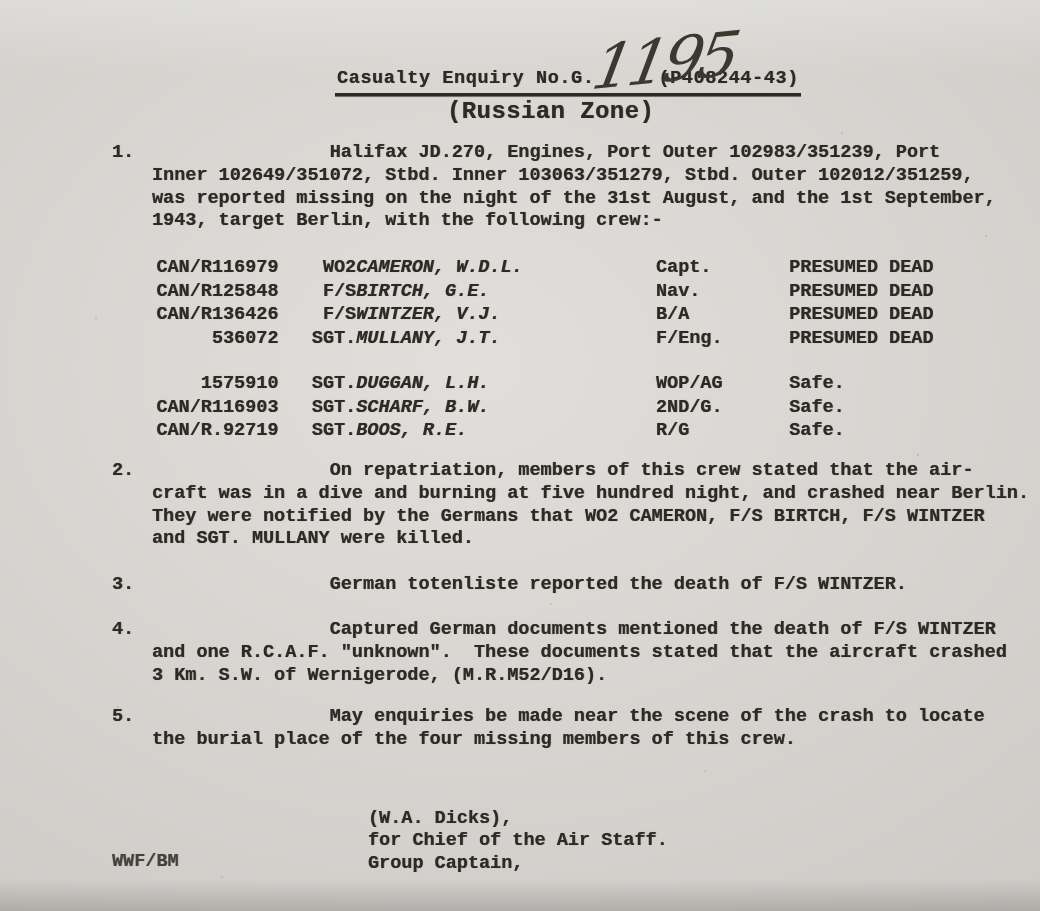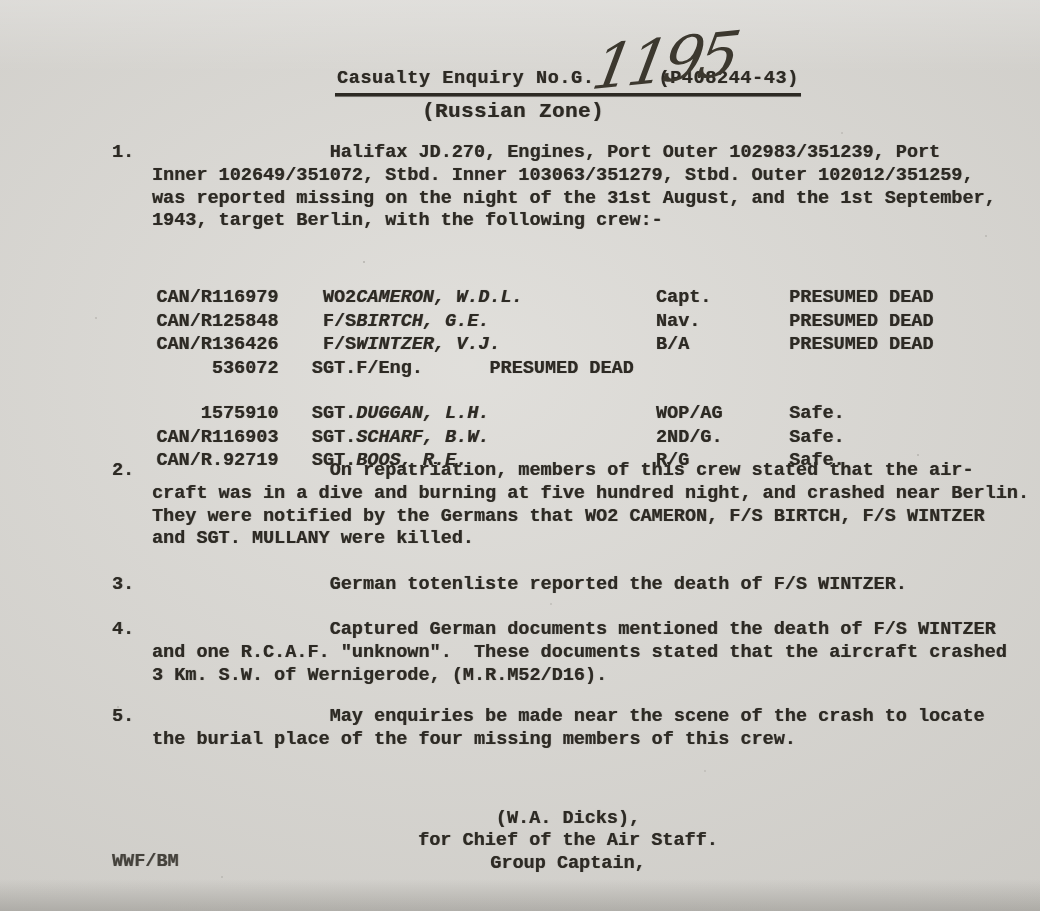--- a/index.html
+++ b/index.html
@@ -67,23 +67,23 @@
     color: #3c382f;
     transform: skewX(-16deg) rotate(-6deg);
     position: relative;
     top: 3px;
     width: 64px;
     text-shadow: none;
     z-index: 2;
   }
   .zone-line {
     position: absolute;
-    left: 422px;
+    left: 447px;
     top: 100px;
-    font-size: 21px;
+    font-size: 24px;
     line-height: 23px;
     letter-spacing: 0.4px;
   }
   .para {
     position: absolute;
     left: 112px;
     font-size: 18.5px;
     line-height: 22.8px;
   }
   .para .pnum {
@@ -95,35 +95,33 @@
     white-space: pre;
     text-indent: 16ch;
     margin-left: 40px;
   }
   .crew-table {
     position: absolute;
     left: 112px;
     top: 256px;
     font-size: 18.5px;
     line-height: 23.5px;
-    margin-top: 30px;
   }
   .crew-group-safe { margin-top: 22px; }
   .crew-row { display: flex; white-space: pre; }
   .cell-service { width: 15ch; text-align: right; }
   .cell-rank { width: 6ch; margin-left: 1ch; text-align: right; }
   .cell-name { width: 27ch; font-style: italic; }
   .cell-duty { width: 12ch; }
   .cell-status { }
   .signature-block {
     position: absolute;
     left: 368px;
     top: 808px;
     width: 400px;
-    text-align: center;
     font-size: 18.5px;
     line-height: 22.3px;
   }
   .typist-initials {
     position: absolute;
     left: 112px;
     top: 851px;
     font-size: 18.5px;
     line-height: 22px;
     opacity: 0.85;
@@ -169,20 +167,21 @@
       <div class="crew-row">
         <span class="cell-service">CAN/R136426</span>
         <span class="cell-rank">F/S</span>
         <span class="cell-name">WINTZER, V.J.</span>
         <span class="cell-duty">B/A</span>
         <span class="cell-status">PRESUMED DEAD</span>
       </div>
       <div class="crew-row">
         <span class="cell-service">536072</span>
         <span class="cell-rank">SGT.</span>
+        <span class="cell-name">MULLANY, J.T.</span>
         <span class="cell-duty">F/Eng.</span>
         <span class="cell-status">PRESUMED DEAD</span>
       </div>
     </div>
     <div class="crew-group crew-group-safe">
       <div class="crew-row">
         <span class="cell-service">1575910</span>
         <span class="cell-rank">SGT.</span>
         <span class="cell-name">DUGGAN, L.H.</span>
         <span class="cell-duty">WOP/AG</span>

